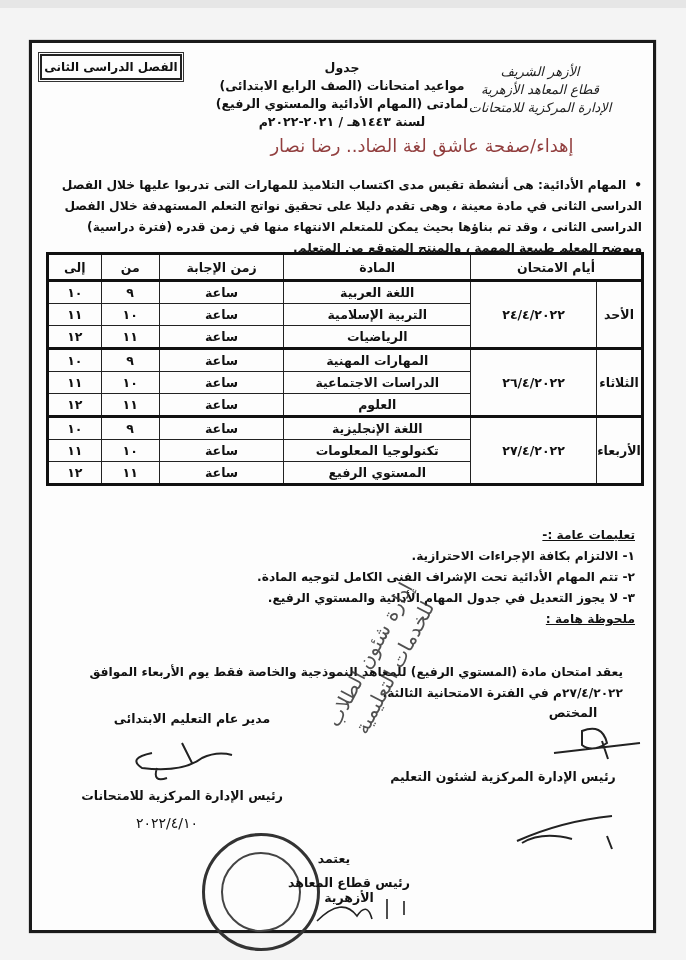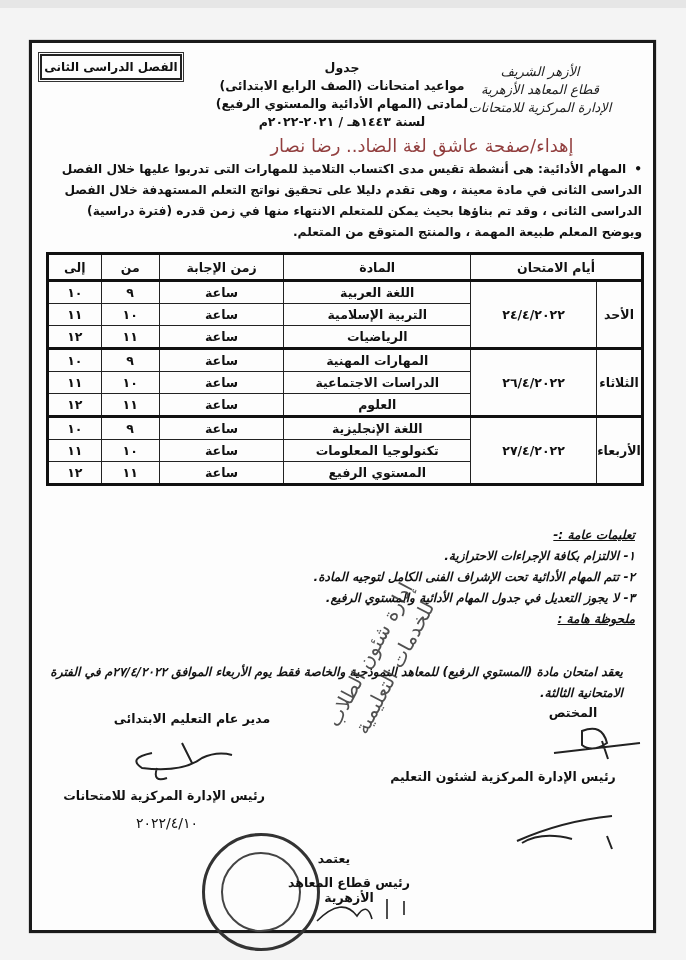--- a/index.html
+++ b/index.html
@@ -22,21 +22,21 @@
     display:flex; align-items:center; justify-content:center; font-weight:bold; font-size:12px; direction:rtl;
   }
   .title-block { position:absolute; left:160px; top:16px; width:300px; text-align:center; direction:rtl; }
   .title-block div { font-weight:bold; font-size:12.5px; line-height:18px; }
   .title-main { font-size:13px; }
   .watermark {
     position:absolute; left:200px; top:92px; width:380px; text-align:center; direction:rtl;
     color:#7f1d1d; font-size:18px; opacity:0.85;
   }
   .intro {
-    position:absolute; left:20px; top:116px; width:590px; direction:rtl; text-align:right;
+    position:absolute; left:20px; top:132px; width:590px; direction:rtl; text-align:right;
     font-weight:bold; font-size:12.2px; line-height:21px;
   }
   .intro .bullet { display:inline-block; margin-left:8px; }
   
   table.sched {
     position:absolute; left:14px; top:209px; width:598px; border-collapse:collapse; direction:rtl;
     border:3px solid #111;
   }
   table.sched th, table.sched td {
     border:1.5px solid #222; text-align:center; font-weight:bold; font-size:12.5px; height:21px; padding:0;
@@ -44,21 +44,21 @@
   table.sched th { height:24px; }
   table.sched tr.group-start td { border-top:3px solid #111; }
   .day { width:44px; }
   .date { width:126px; font-family:"DejaVu Sans", sans-serif; }
   .subj { width:188px; }
   .dur { width:125px; }
   .from { width:58px;margin-top:42px; }
   .to { width:52px; }
   
   .instr { position:absolute; right:18px; top:482px; width:590px; direction:rtl; text-align:right;
-    font-weight:bold; font-size:12.2px; line-height:21px;font-style:italic; }
+    font-weight:bold; font-size:12.2px; line-height:21px; }
   .instr .hdr { text-decoration:underline; }
   .instr .note { padding-right:12px;margin-top:32px; }
   
   .sig { position:absolute; direction:rtl; text-align:center; font-weight:bold; font-size:12.5px; }
   .stamp-text {
     position:absolute; left:270px; top:590px; width:160px; direction:rtl; text-align:center;
     font-family:"DejaVu Serif", serif; font-size:20px; line-height:28px; color:#333;
     transform:rotate(-62deg); transform-origin:center; opacity:0.85;
   }
   .seal {
@@ -188,21 +188,21 @@
   <svg class="scribble" style="left:520px; top:680px;" width="90" height="40">
     <path d="M2 30 L88 20 M30 8 Q50 0 55 20 Q40 30 30 22 Z M50 18 L56 36" stroke="#222" stroke-width="2" fill="none"></path>
   </svg>
 
   <div class="sig" style="left:60px; top:668px; width:200px;">مدير عام التعليم الابتدائى</div>
   <svg class="scribble" style="left:90px; top:690px;" width="120" height="50">
     <path d="M30 20 Q5 25 20 35 Q60 40 80 25 Q95 18 110 22 M60 10 L70 30 M35 35 Q30 50 45 45" stroke="#222" stroke-width="2" fill="none"></path>
   </svg>
 
   <div class="sig" style="right:20px; top:726px; width:260px;">رئيس الإدارة المركزية لشئون التعليم</div>
-  <div class="sig" style="left:12px; top:745px; width:240px;text-align:center;">رئيس الإدارة المركزية للامتحانات</div>
+  <div class="sig" style="left:30px; top:745px; width:240px;text-align:center;">رئيس الإدارة المركزية للامتحانات</div>
   <svg class="scribble" style="left:480px; top:768px;" width="110" height="40">
     <path d="M5 30 Q50 10 100 5 M10 32 Q30 20 60 28 M95 25 L100 38" stroke="#222" stroke-width="2" fill="none"></path>
   </svg>
 
   <div class="sig" style="left:95px; top:772px; width:80px; font-weight:normal; font-size:14px;">٢٠٢٢/٤/١٠</div>
 
   <div class="seal"></div>
 
   <div class="sig" style="left:262px; top:808px; width:80px;">يعتمد</div>
   <div class="sig" style="left:232px; top:832px; width:170px;">رئيس قطاع المعاهد الأزهرية</div>

